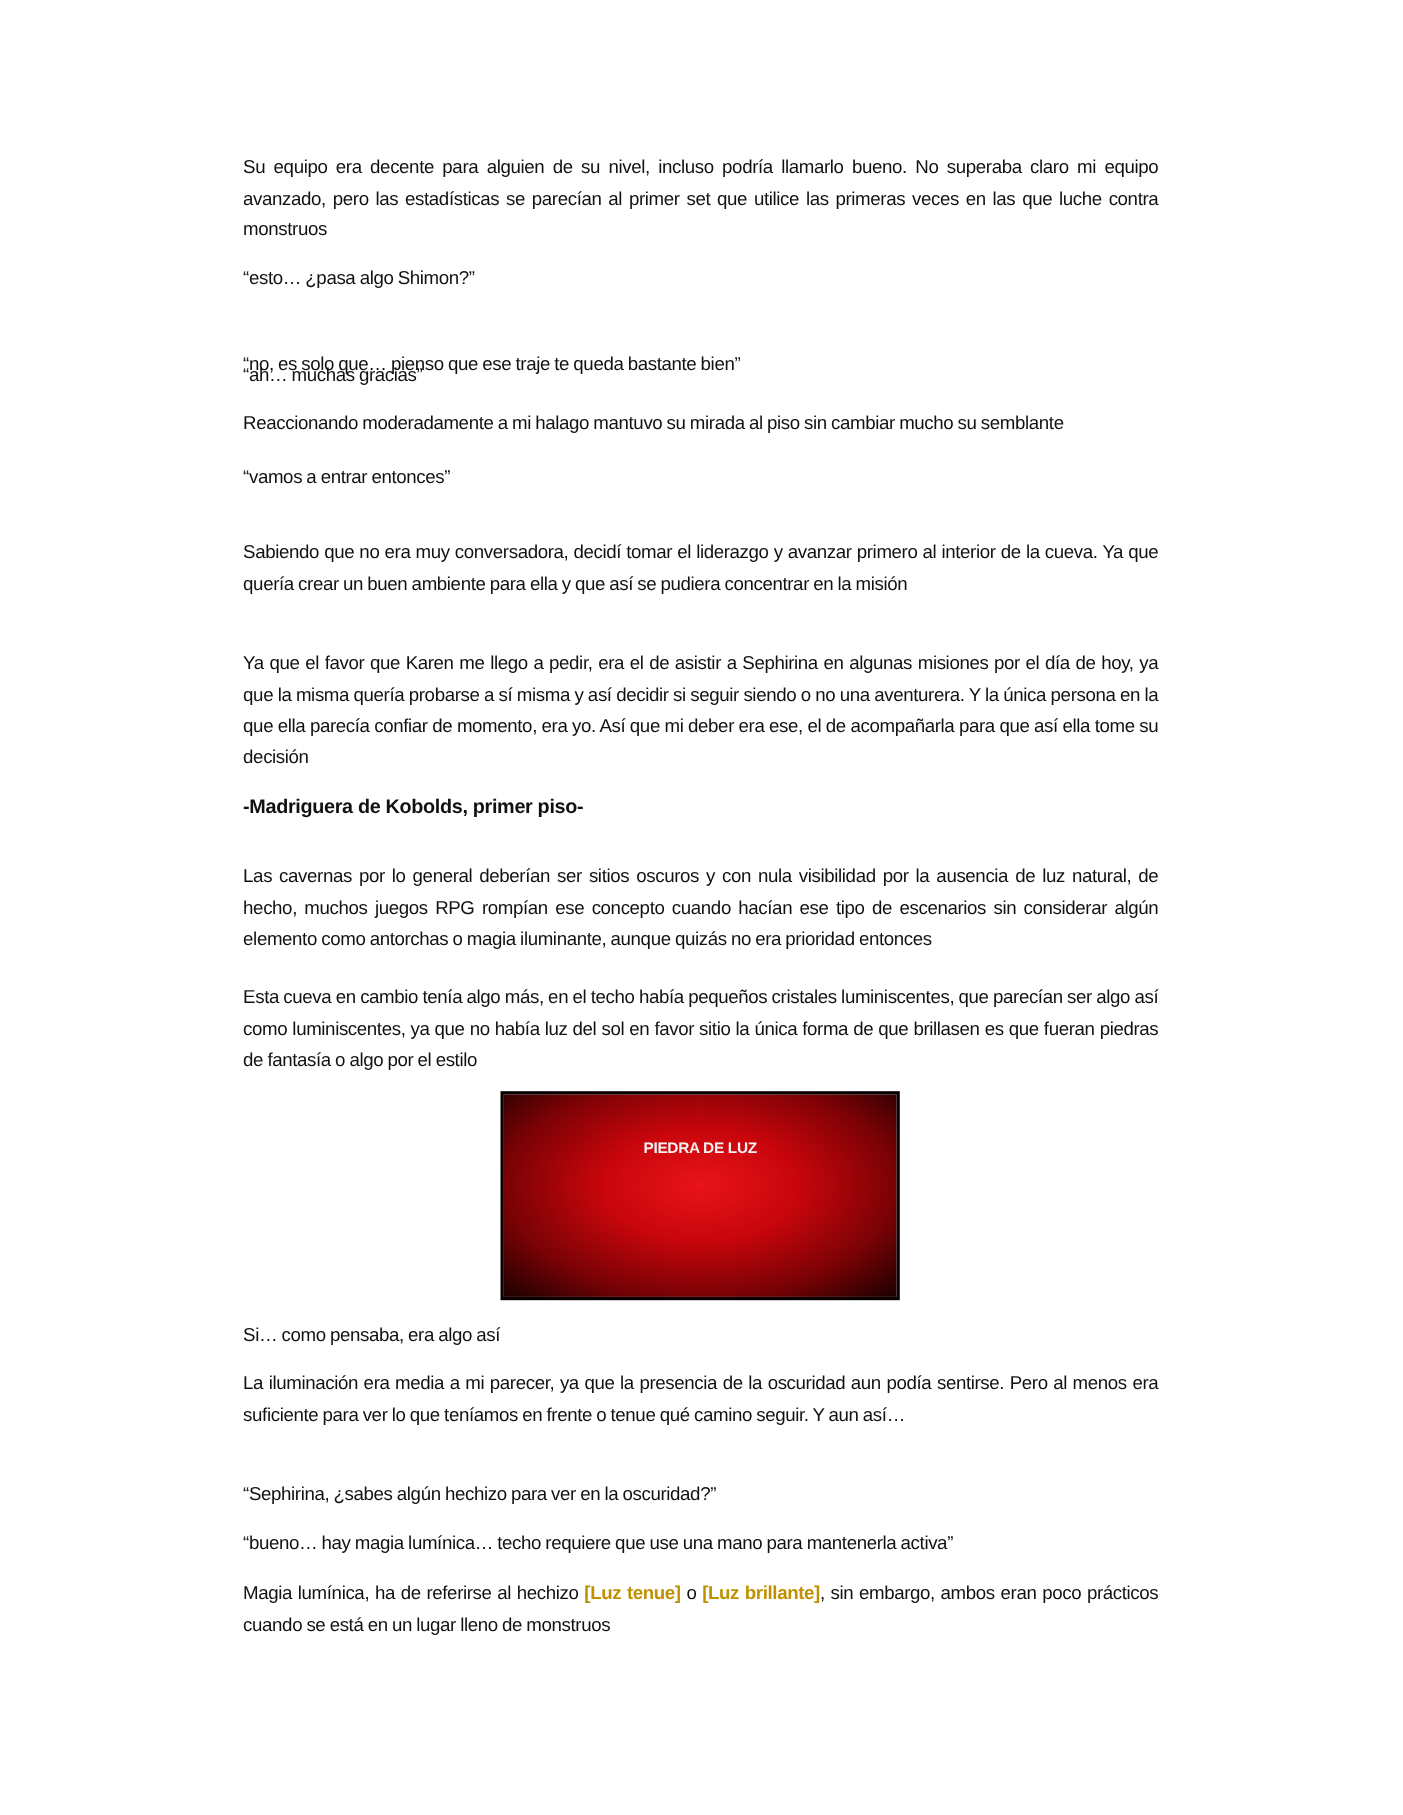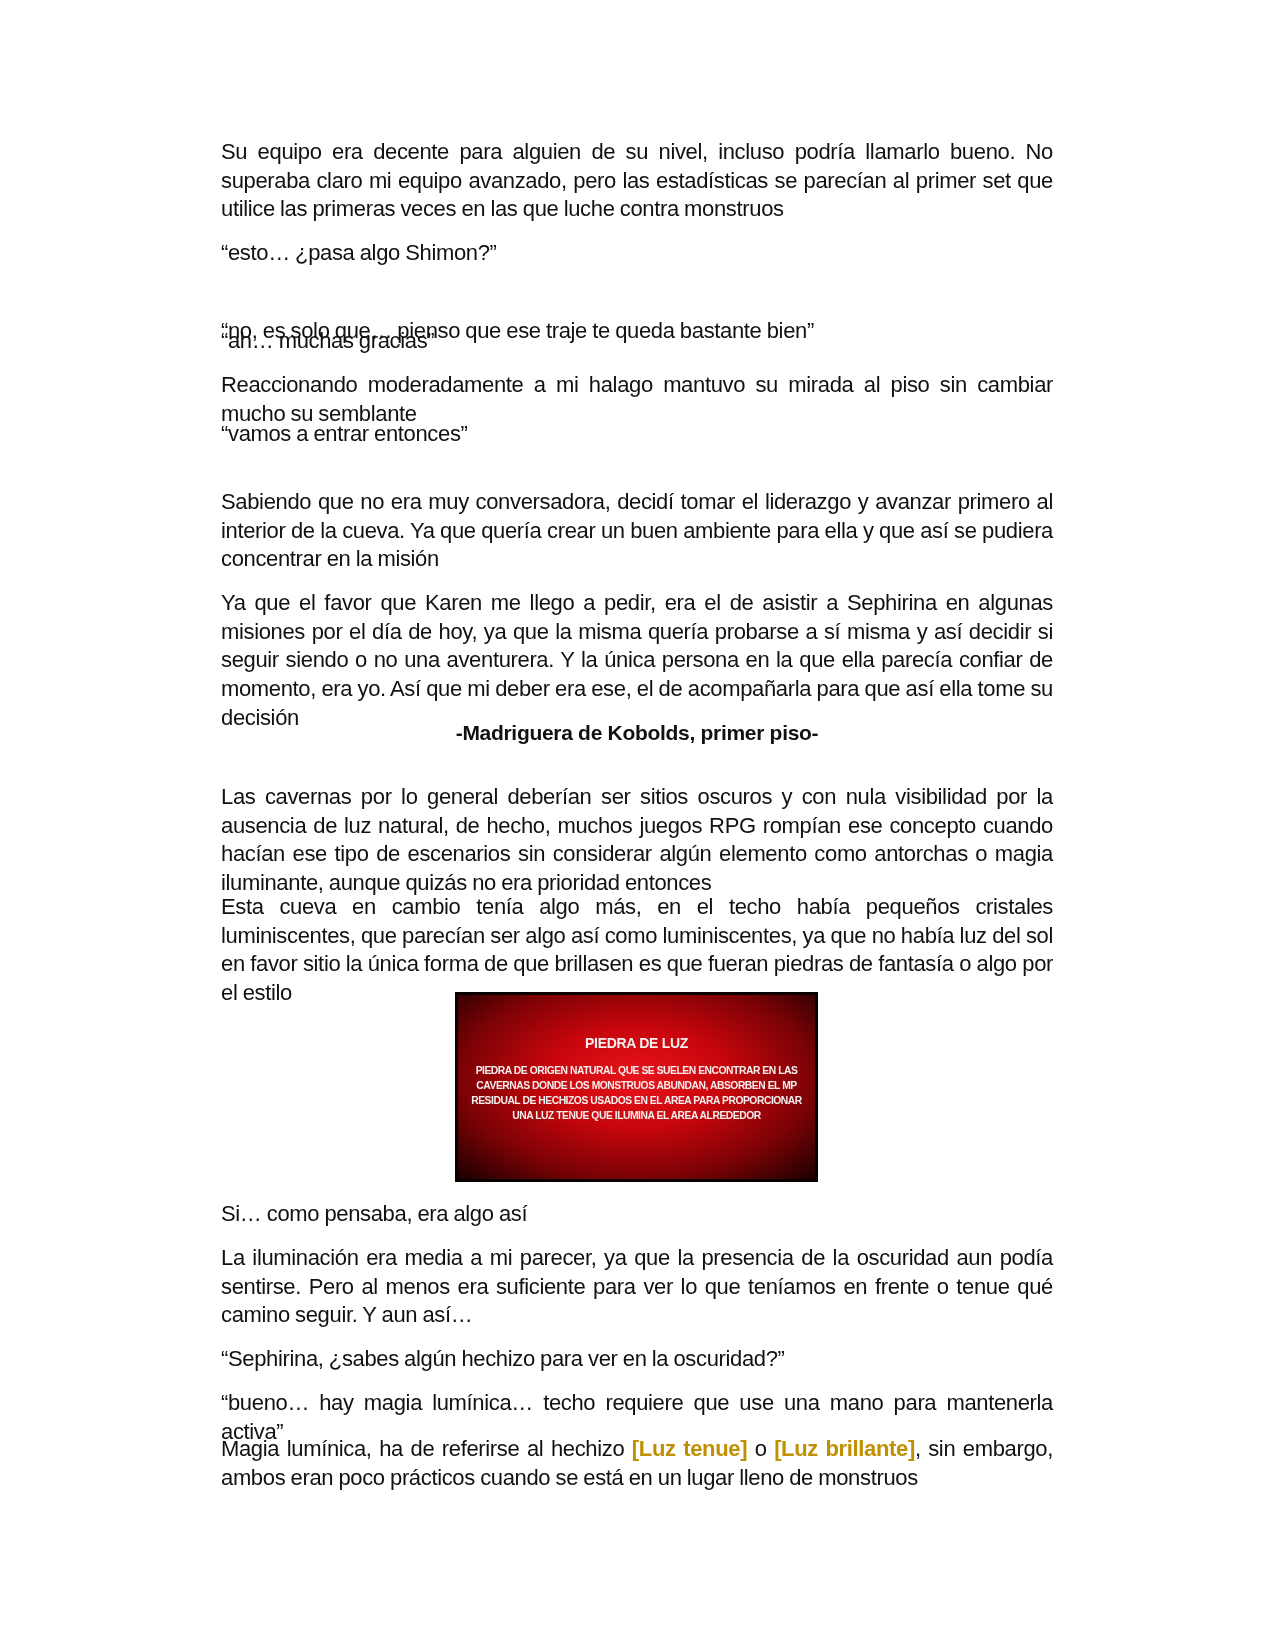--- a/index.html
+++ b/index.html
@@ -1,28 +1,28 @@
 <!DOCTYPE html>
 <html><head>
 <meta charset="utf-8">
 <style>
   html, body { margin:0; padding:0; background:#ffffff; }
   body { width:1275px; height:1650px; position:relative; overflow:hidden; }
   .page { position:absolute; left:221px; top:0; width:832px; }
   .p {
     position:absolute; left:0; width:832px;
     font-family:"Liberation Sans", sans-serif;
-    font-size:22px; line-height:28.7px; color:#111111;
+    font-size:17px; line-height:28.7px; color:#111111;
     text-align:justify; letter-spacing:-0.35px; word-spacing:-0.5px;
     margin:0;
   }
   .heading {
-    position:absolute; left:0; width:832px; text-align:center;
+    position:absolute; left:0; width:832px; text-align:left;
     font-family:"Liberation Sans", sans-serif; font-weight:bold;
-    font-size:21px; line-height:28.7px; color:#111111; letter-spacing:-0.3px;
+    font-size:18px; line-height:28.7px; color:#111111; letter-spacing:-0.3px;
   }
   .spell { color:#BF9000; font-weight:bold; }
   .infobox {
     position:absolute; left:455px; top:992px; width:363px; height:190px;
     background: radial-gradient(ellipse at 50% 45%, #e8141a 0%, #c8060c 35%, #7a0205 70%, #1a0000 100%);
     box-sizing:border-box; border:3px solid #0a0000;
     text-align:center; color:#f4f0f0;
     font-family:"Liberation Sans", sans-serif; font-weight:bold;
   }
   .infobox .title { margin-top:40px; font-size:14px; letter-spacing:-0.3px; }
@@ -45,14 +45,13 @@
   <p class="p" style="top:893px;">Esta cueva en cambio tenía algo más, en el techo había pequeños cristales luminiscentes, que parecían ser algo así como luminiscentes, ya que no había luz del sol en favor sitio la única forma de que brillasen es que fueran piedras de fantasía o algo por el estilo</p>
   <p class="p" style="top:1200px;">Si… como pensaba, era algo así</p>
   <p class="p" style="top:1244px;">La iluminación era media a mi parecer, ya que la presencia de la oscuridad aun podía sentirse. Pero al menos era suficiente para ver lo que teníamos en frente o tenue qué camino seguir. Y aun así…</p>
   <p class="p" style="top:1345px;">“Sephirina, ¿sabes algún hechizo para ver en la oscuridad?”</p>
   <p class="p" style="top:1389px;">“bueno… hay magia lumínica… techo requiere que use una mano para mantenerla activa”</p>
   <p class="p" style="top:1435px;"><span>Magia lumínica, ha de referirse al hechizo </span><span class="spell">[Luz tenue]</span><span> o </span><span class="spell">[Luz brillante]</span><span>, sin embargo, ambos eran poco prácticos cuando se está en un lugar lleno de monstruos</span></p>
 </div>
 
 <div class="infobox">
   <div class="title">PIEDRA DE LUZ</div>
-  <div class="body">PIEDRA DE ORIGEN NATURAL QUE SE SUELEN ENCONTRAR EN LAS CAVERNAS DONDE LOS MONSTRUOS ABUNDAN, ABSORBEN EL MP RESIDUAL DE HECHIZOS USADOS EN EL AREA PARA PROPORCIONAR UNA LUZ TENUE QUE ILUMINA EL AREA ALREDEDOR</div>
 </div>
 
 </body></html>

